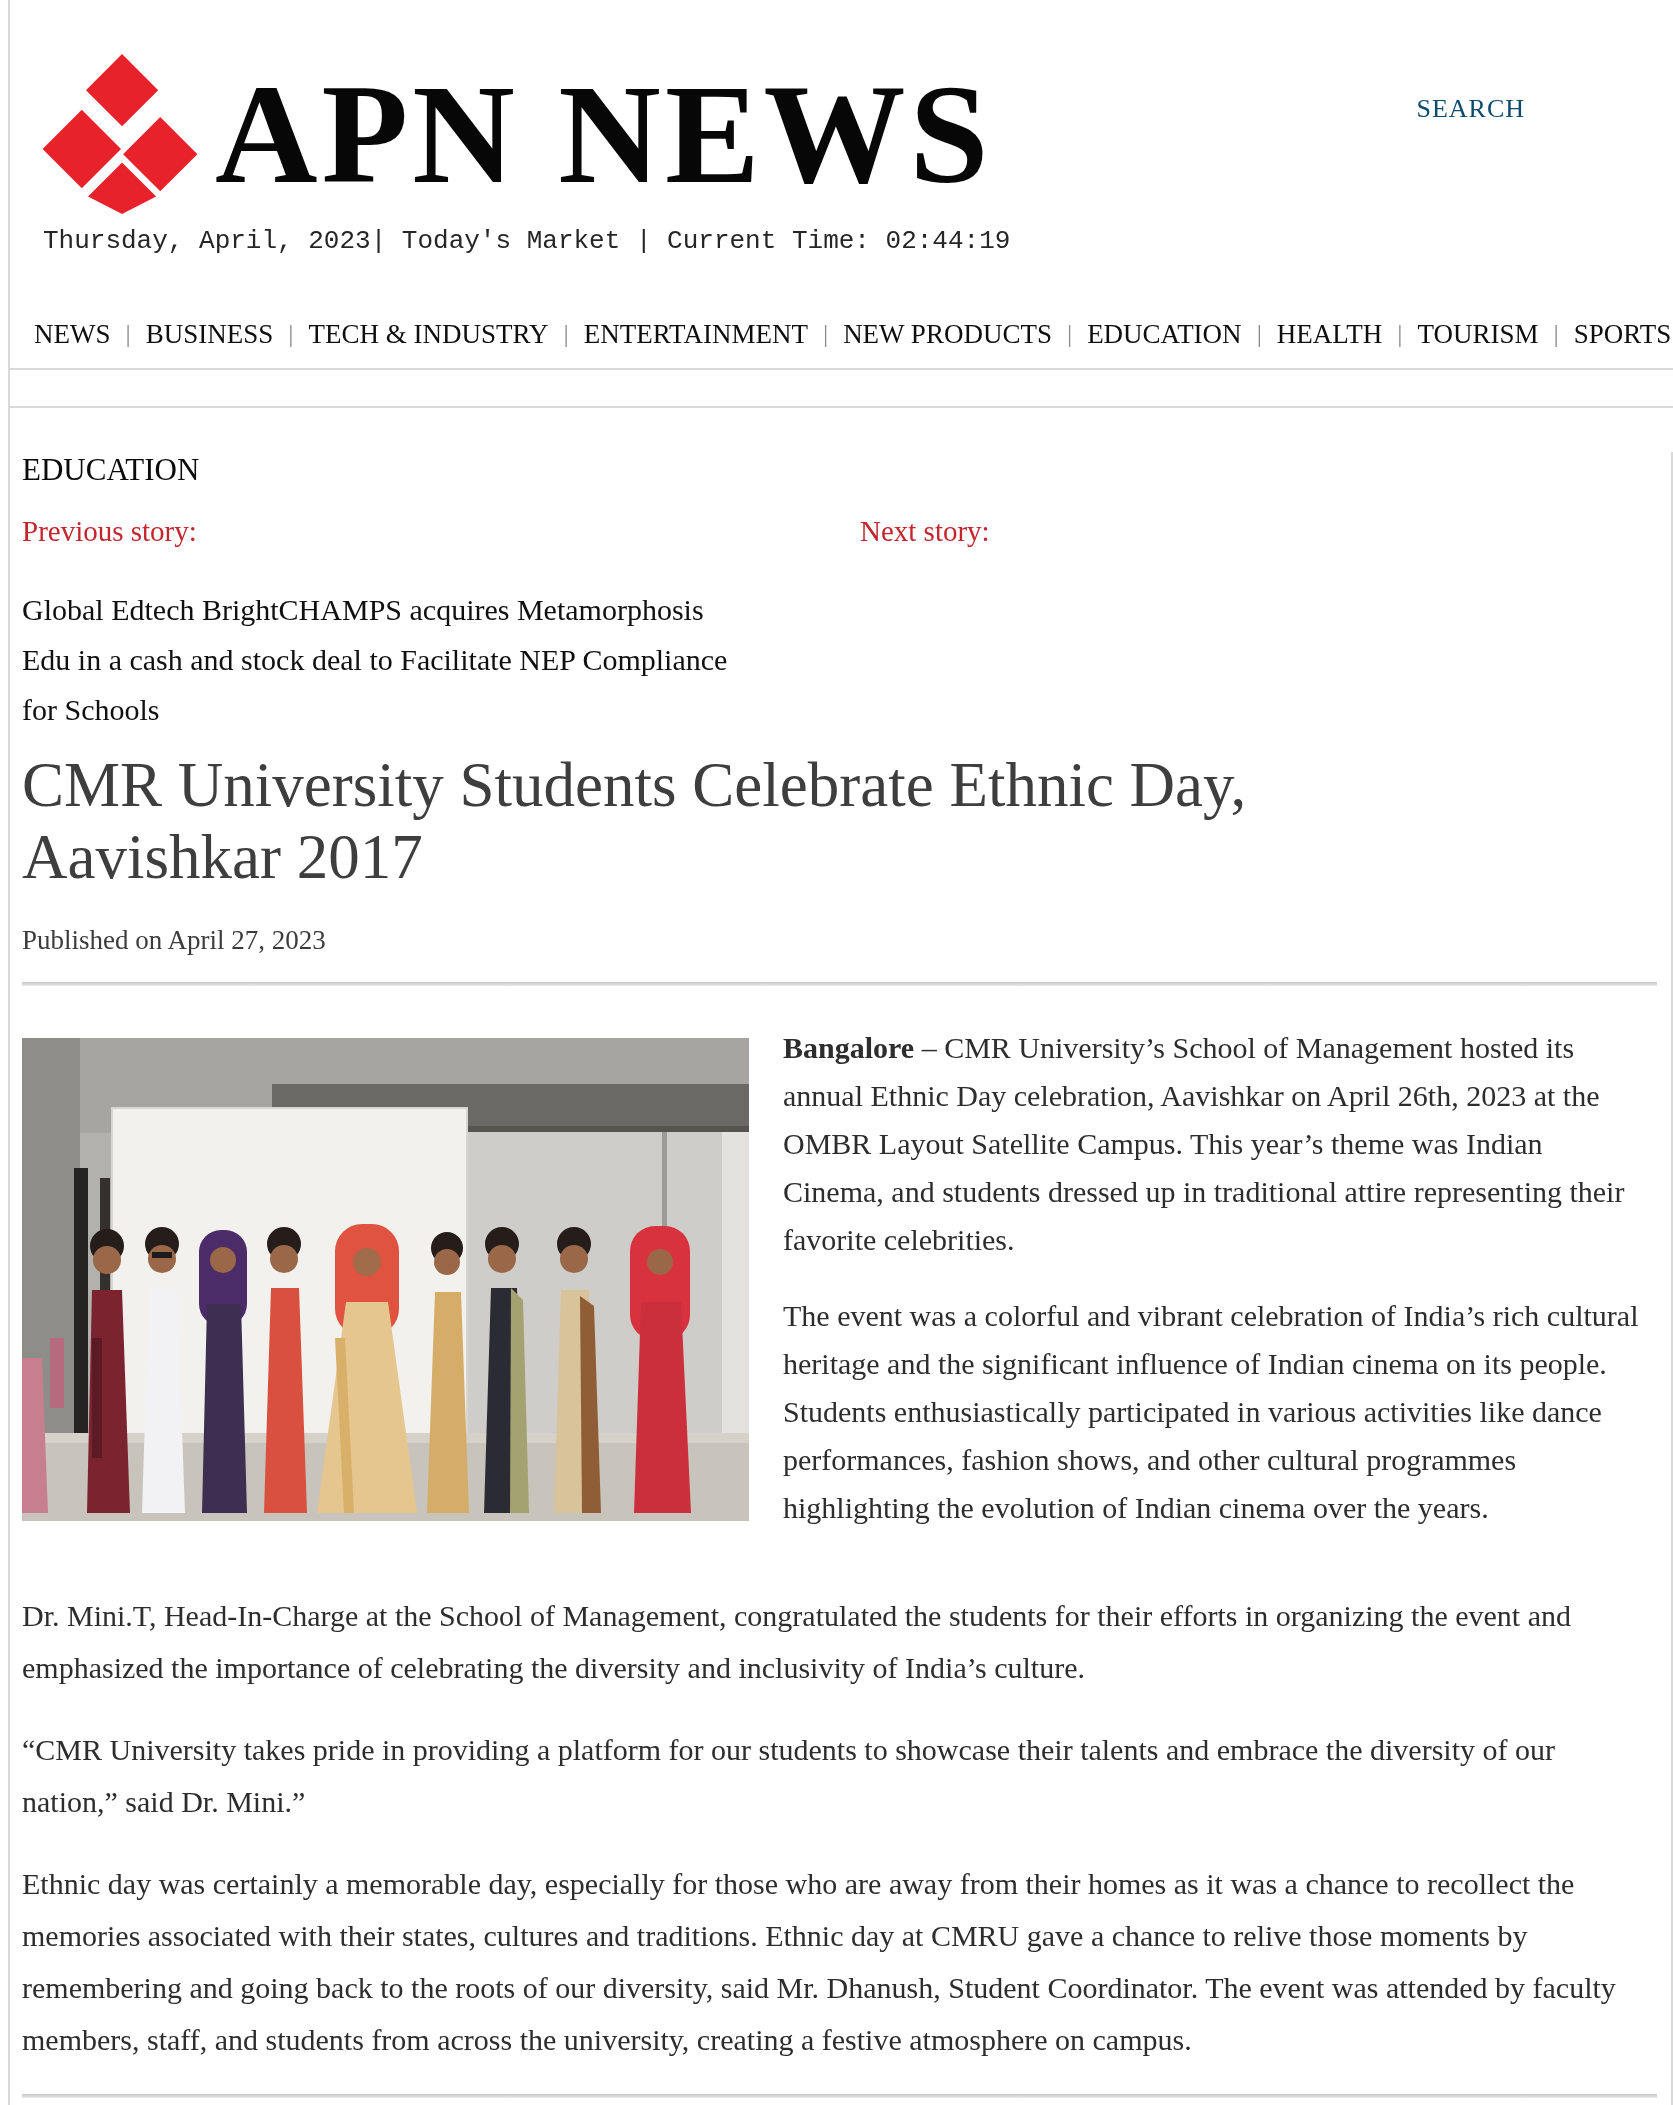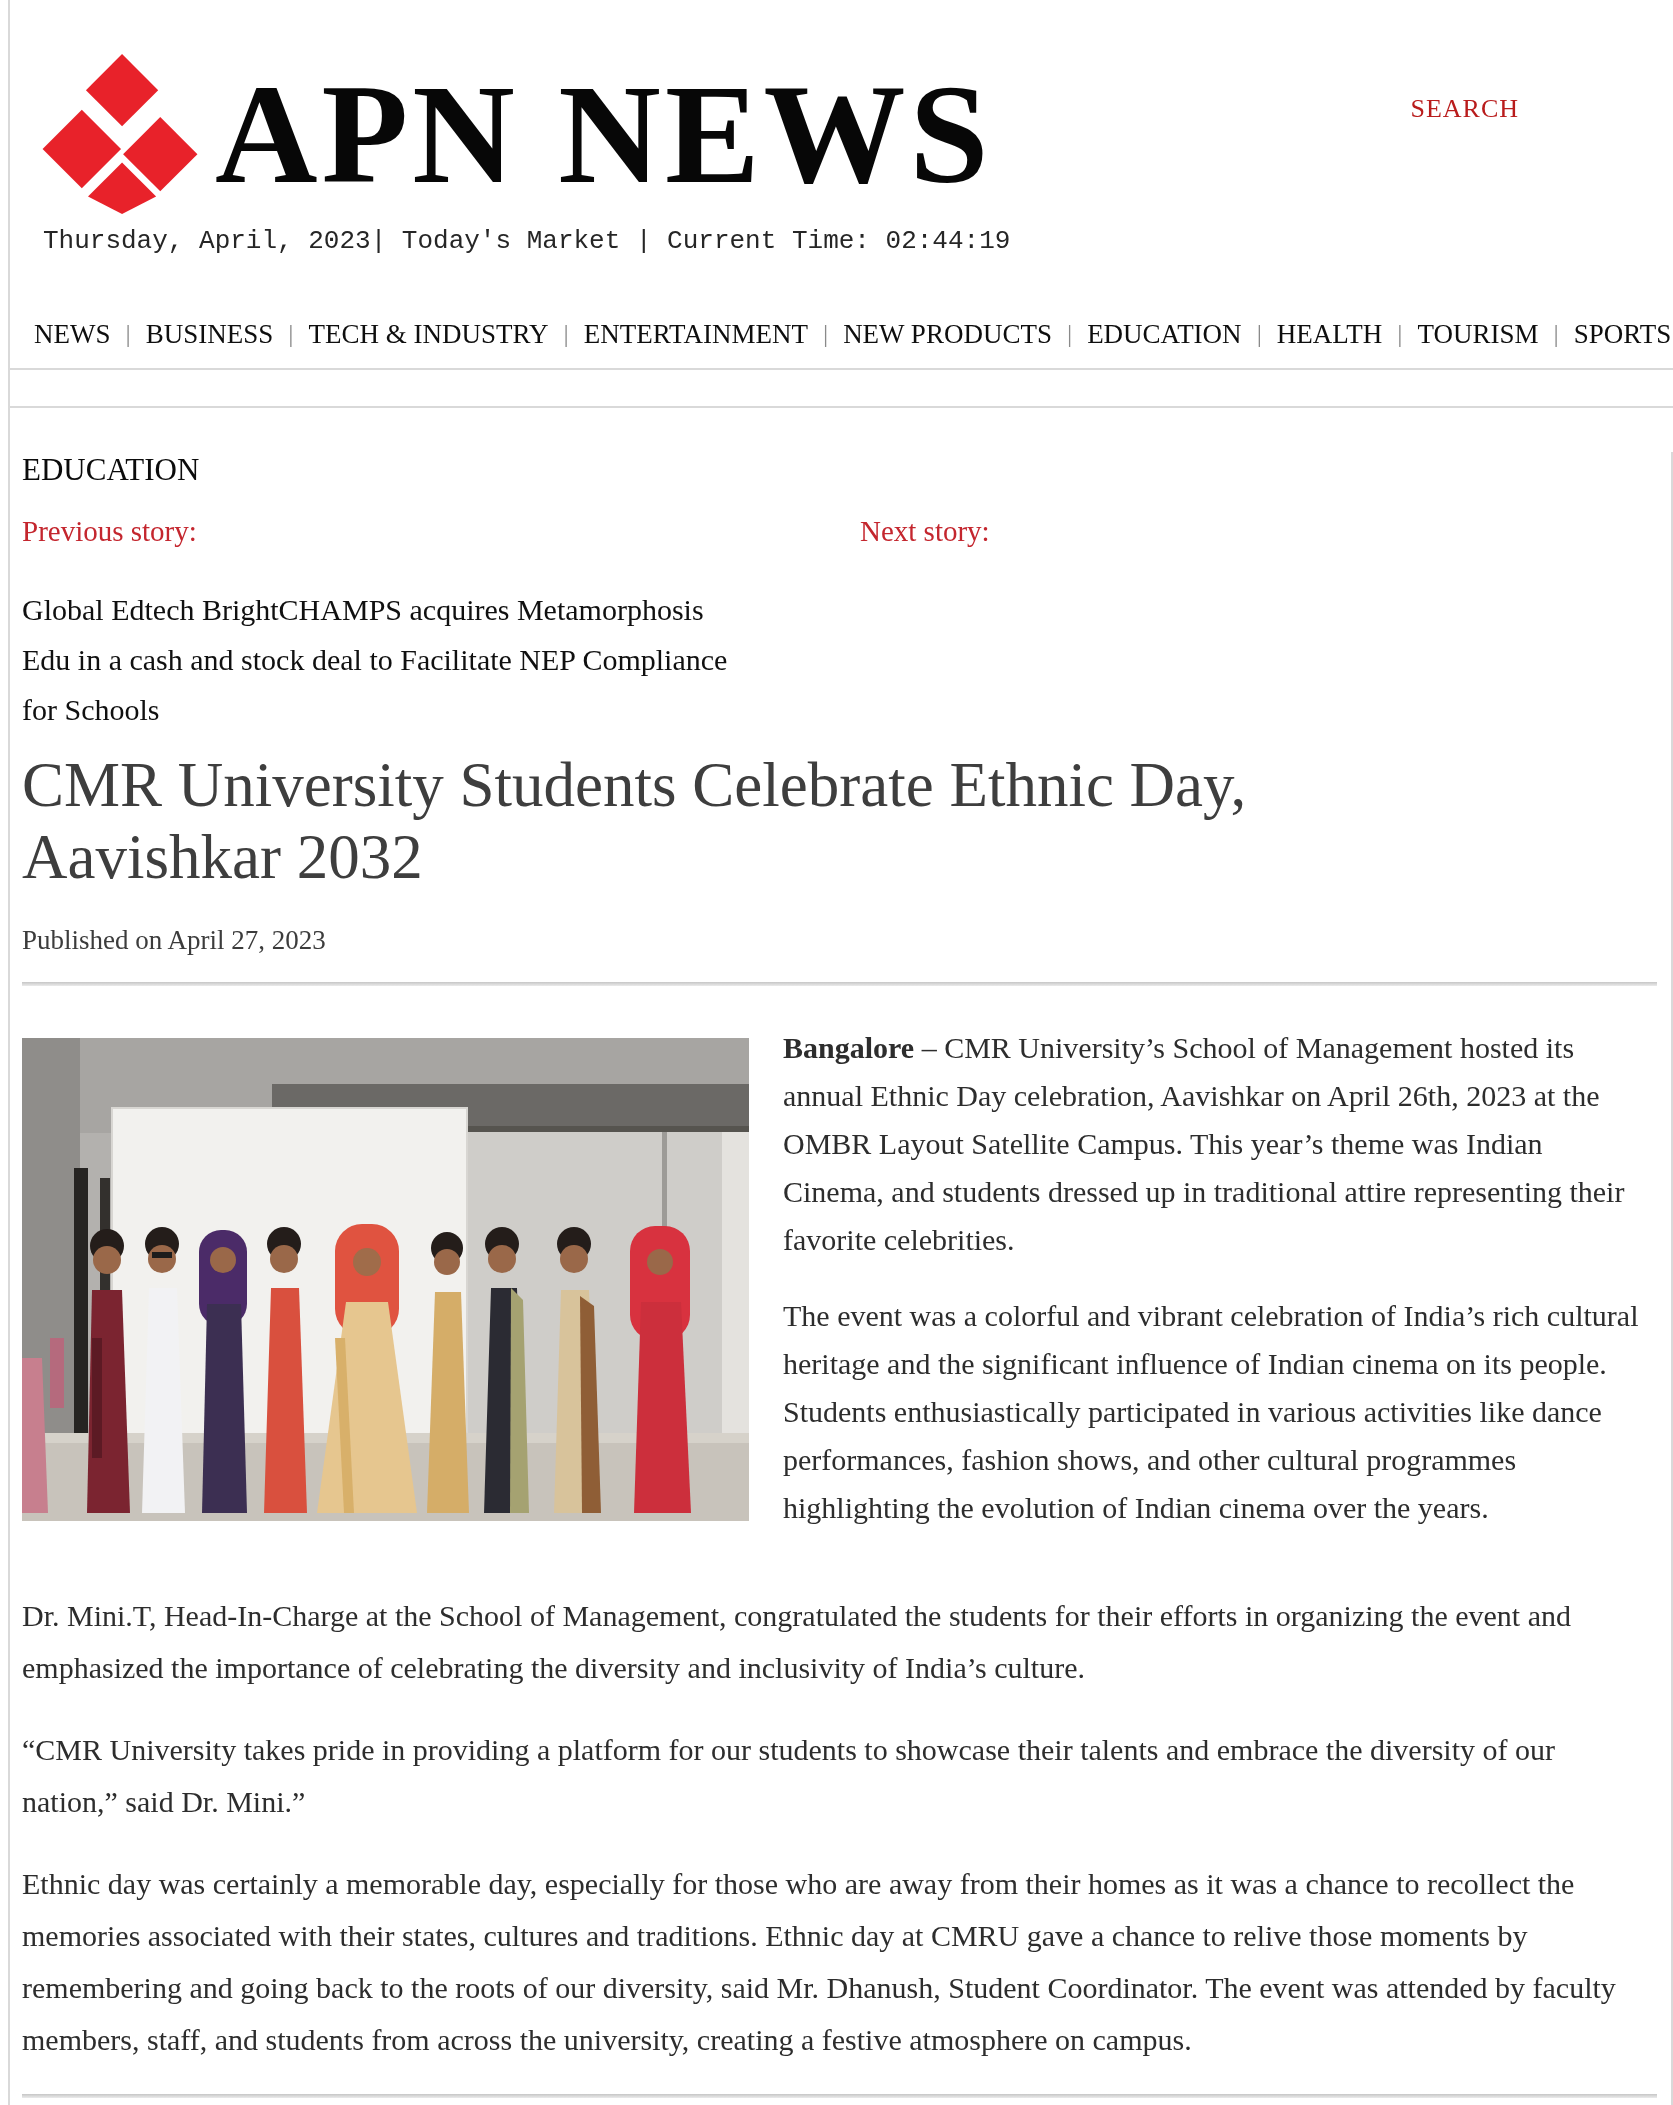--- a/index.html
+++ b/index.html
@@ -4,21 +4,21 @@
 <style>
   html,body{margin:0;padding:0;background:#ffffff;width:1673px;height:2105px;overflow:hidden;}
   body{font-family:"Liberation Serif",serif;color:#1c1c1c;}
   .page{margin-left:8px;border-left:2px solid #d9d9d9;height:2105px;box-sizing:border-box;}
 
   
   .header{position:relative;height:300px;}
   .logo-diamonds{position:absolute;left:32px;top:54px;}
   .logo-text{position:absolute;left:205px;top:52px;font-size:142px;font-weight:bold;
              letter-spacing:4px;line-height:150px;color:#070707;white-space:pre;margin-top:7px;}
-  .search-link{position:absolute;top:94px;right:154px;font-size:26px;letter-spacing:1px;color:#b91c1c;cursor:pointer;}
+  .search-link{position:absolute;top:94px;right:148px;font-size:26px;letter-spacing:1px;color:#0c4a6e;cursor:pointer;}
   .dateline{position:absolute;left:33px;top:226px;font-size:26px;color:#262626;font-family:Liberation Mono, monospace;}
 
   
   .nav{height:68px;display:flex;align-items:center;padding-left:24px;border-bottom:2px solid #d9d9d9;
        white-space:nowrap;overflow:hidden;}
   .nav-item{font-size:27px;color:#0e0e0e;cursor:pointer;}
   .nav .sep{color:#8a8a8a;margin:0 15px;font-size:26px;}
   .strip{height:36px;border-bottom:2px solid #d9d9d9;}
 
   
@@ -88,21 +88,21 @@
     <div class="prevnext">
       <span class="prev-label">Previous story:</span>
       <span class="next-label">Next story:</span>
     </div>
 
     <div class="prev-title">Global Edtech BrightCHAMPS acquires Metamorphosis
 Edu in a cash and stock deal to Facilitate NEP Compliance
 for Schools</div>
 
     <h1 class="headline">CMR University Students Celebrate Ethnic Day,
-Aavishkar 2032</h1>
+Aavishkar 2017</h1>
 
     <div class="published">Published on April 27, 2023</div>
 
     <hr class="rule">
 
     <div class="article-top">
       <svg class="photo" viewBox="0 0 727 483" aria-hidden="true">
 
         <rect x="0" y="0" width="727" height="483" fill="#b3b1ae"></rect>
         <rect x="0" y="0" width="727" height="95" fill="#a7a5a2"></rect>

